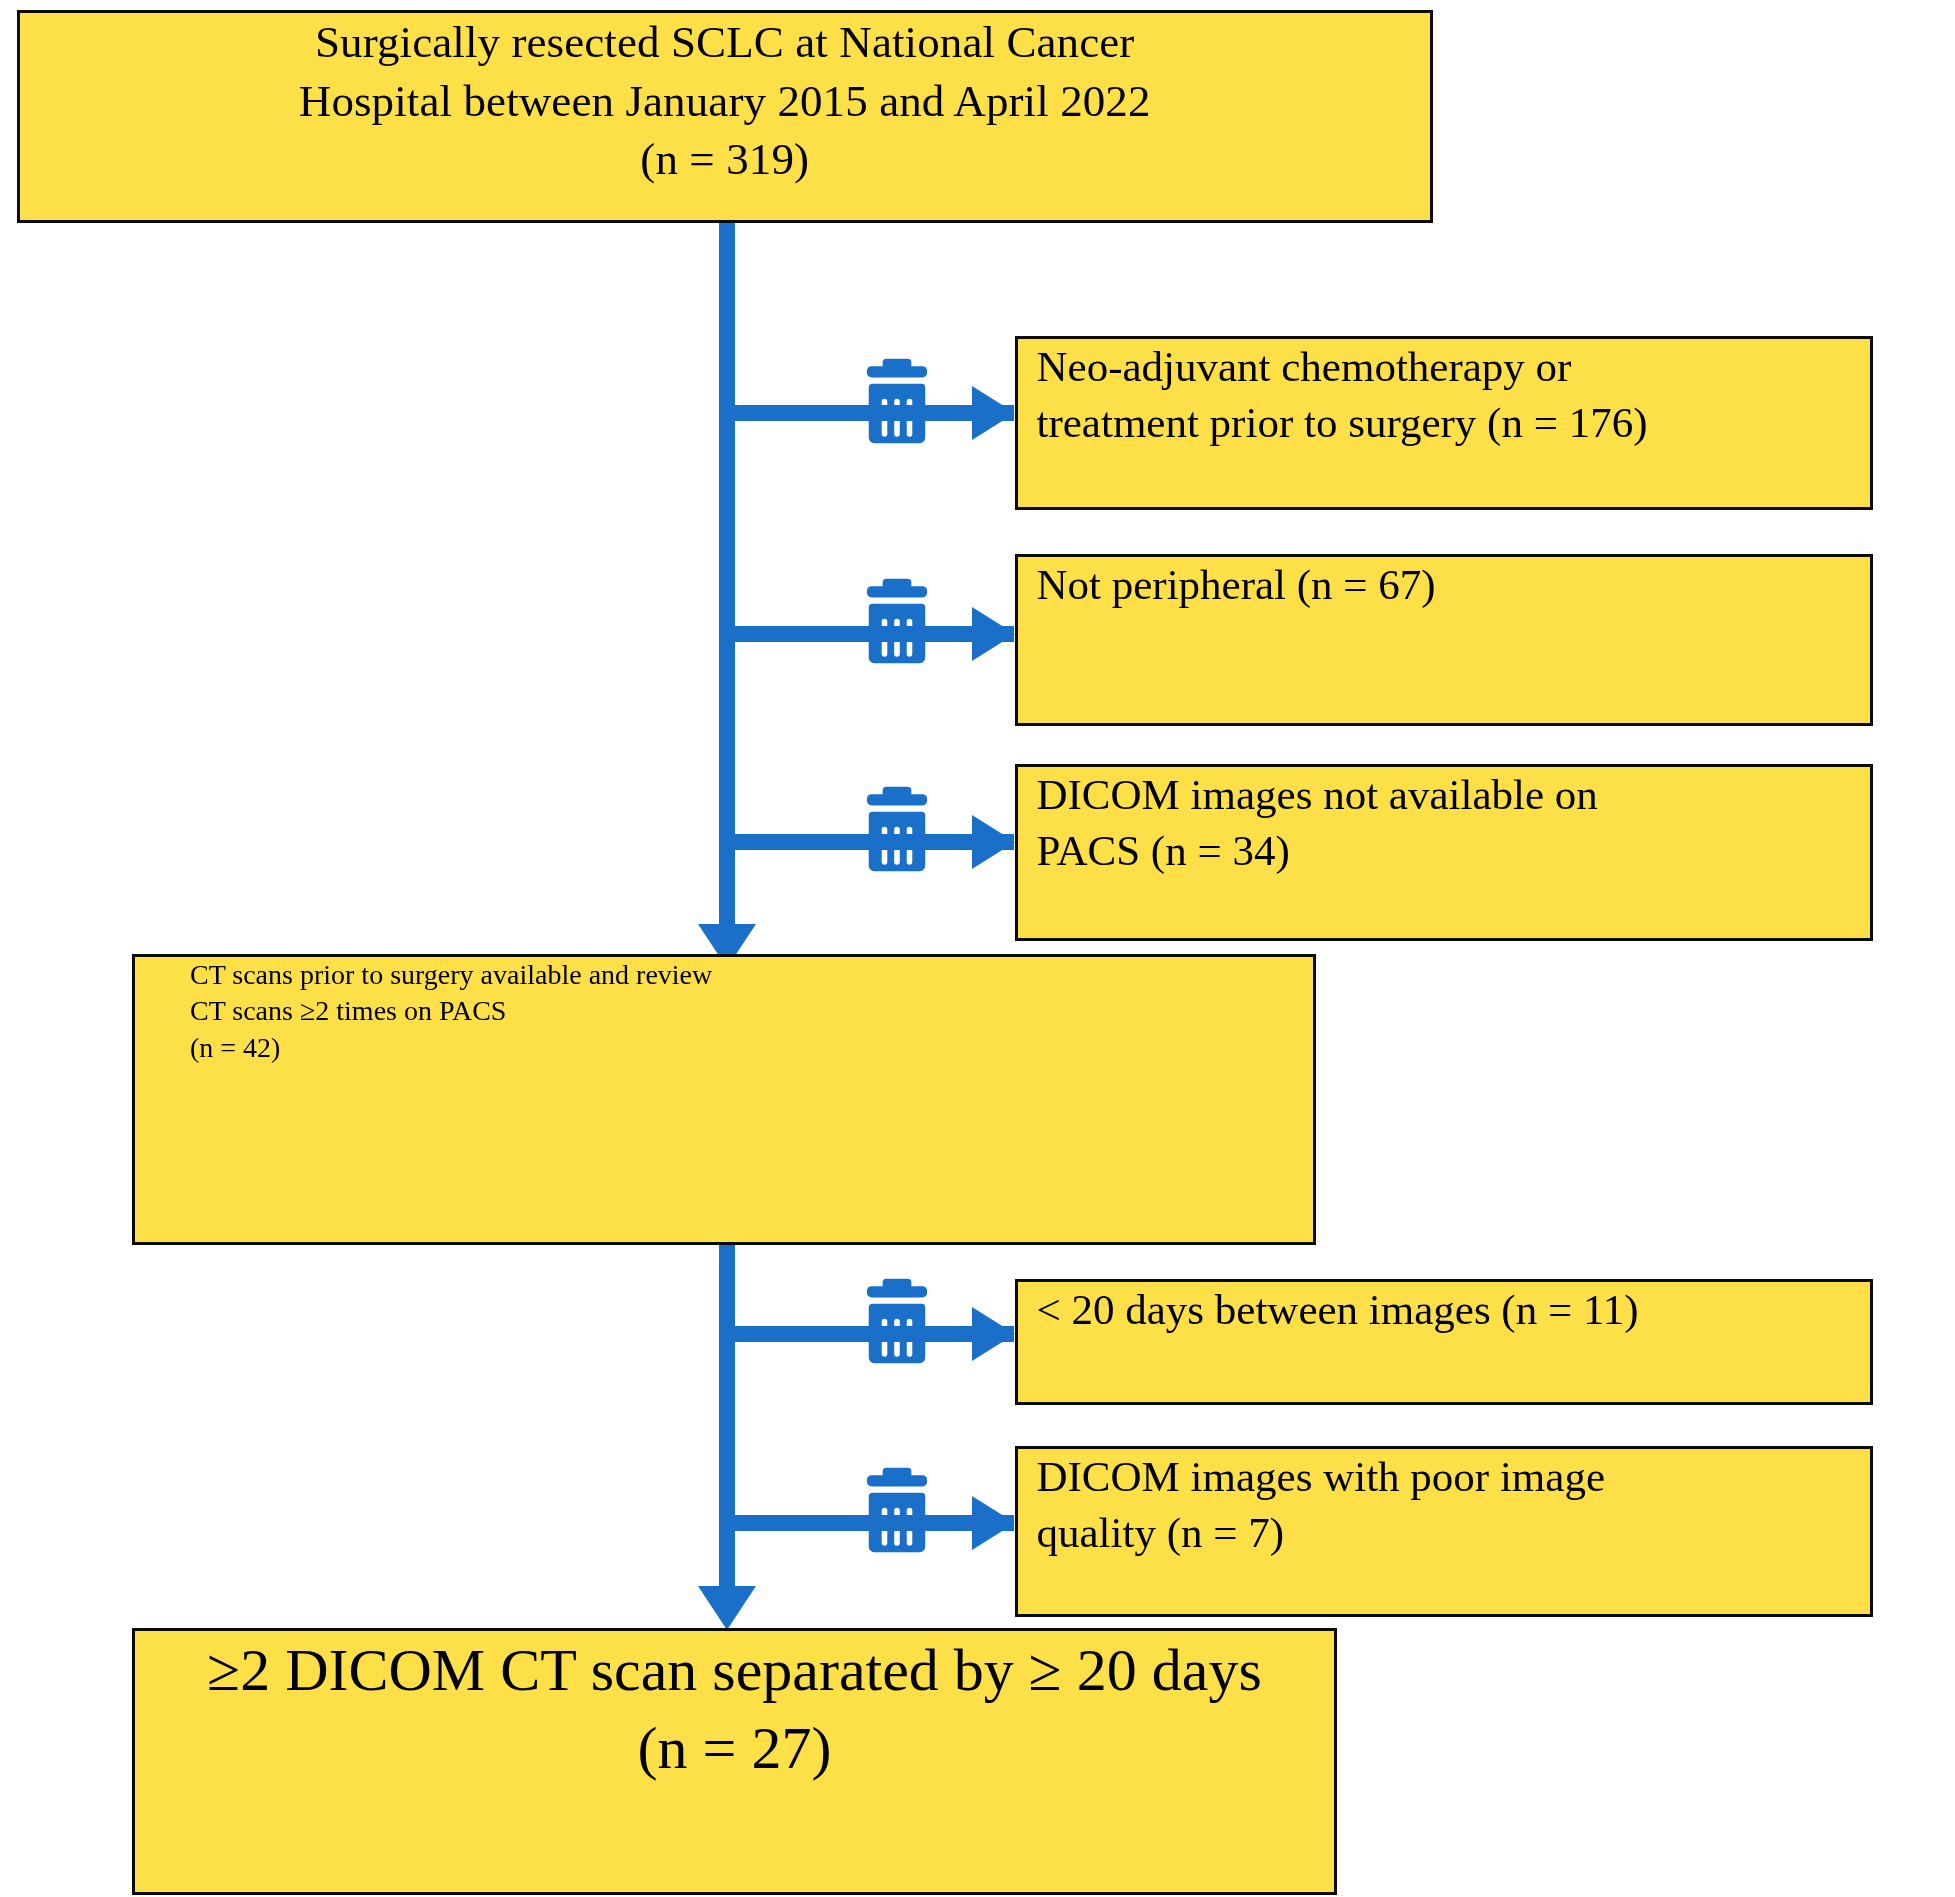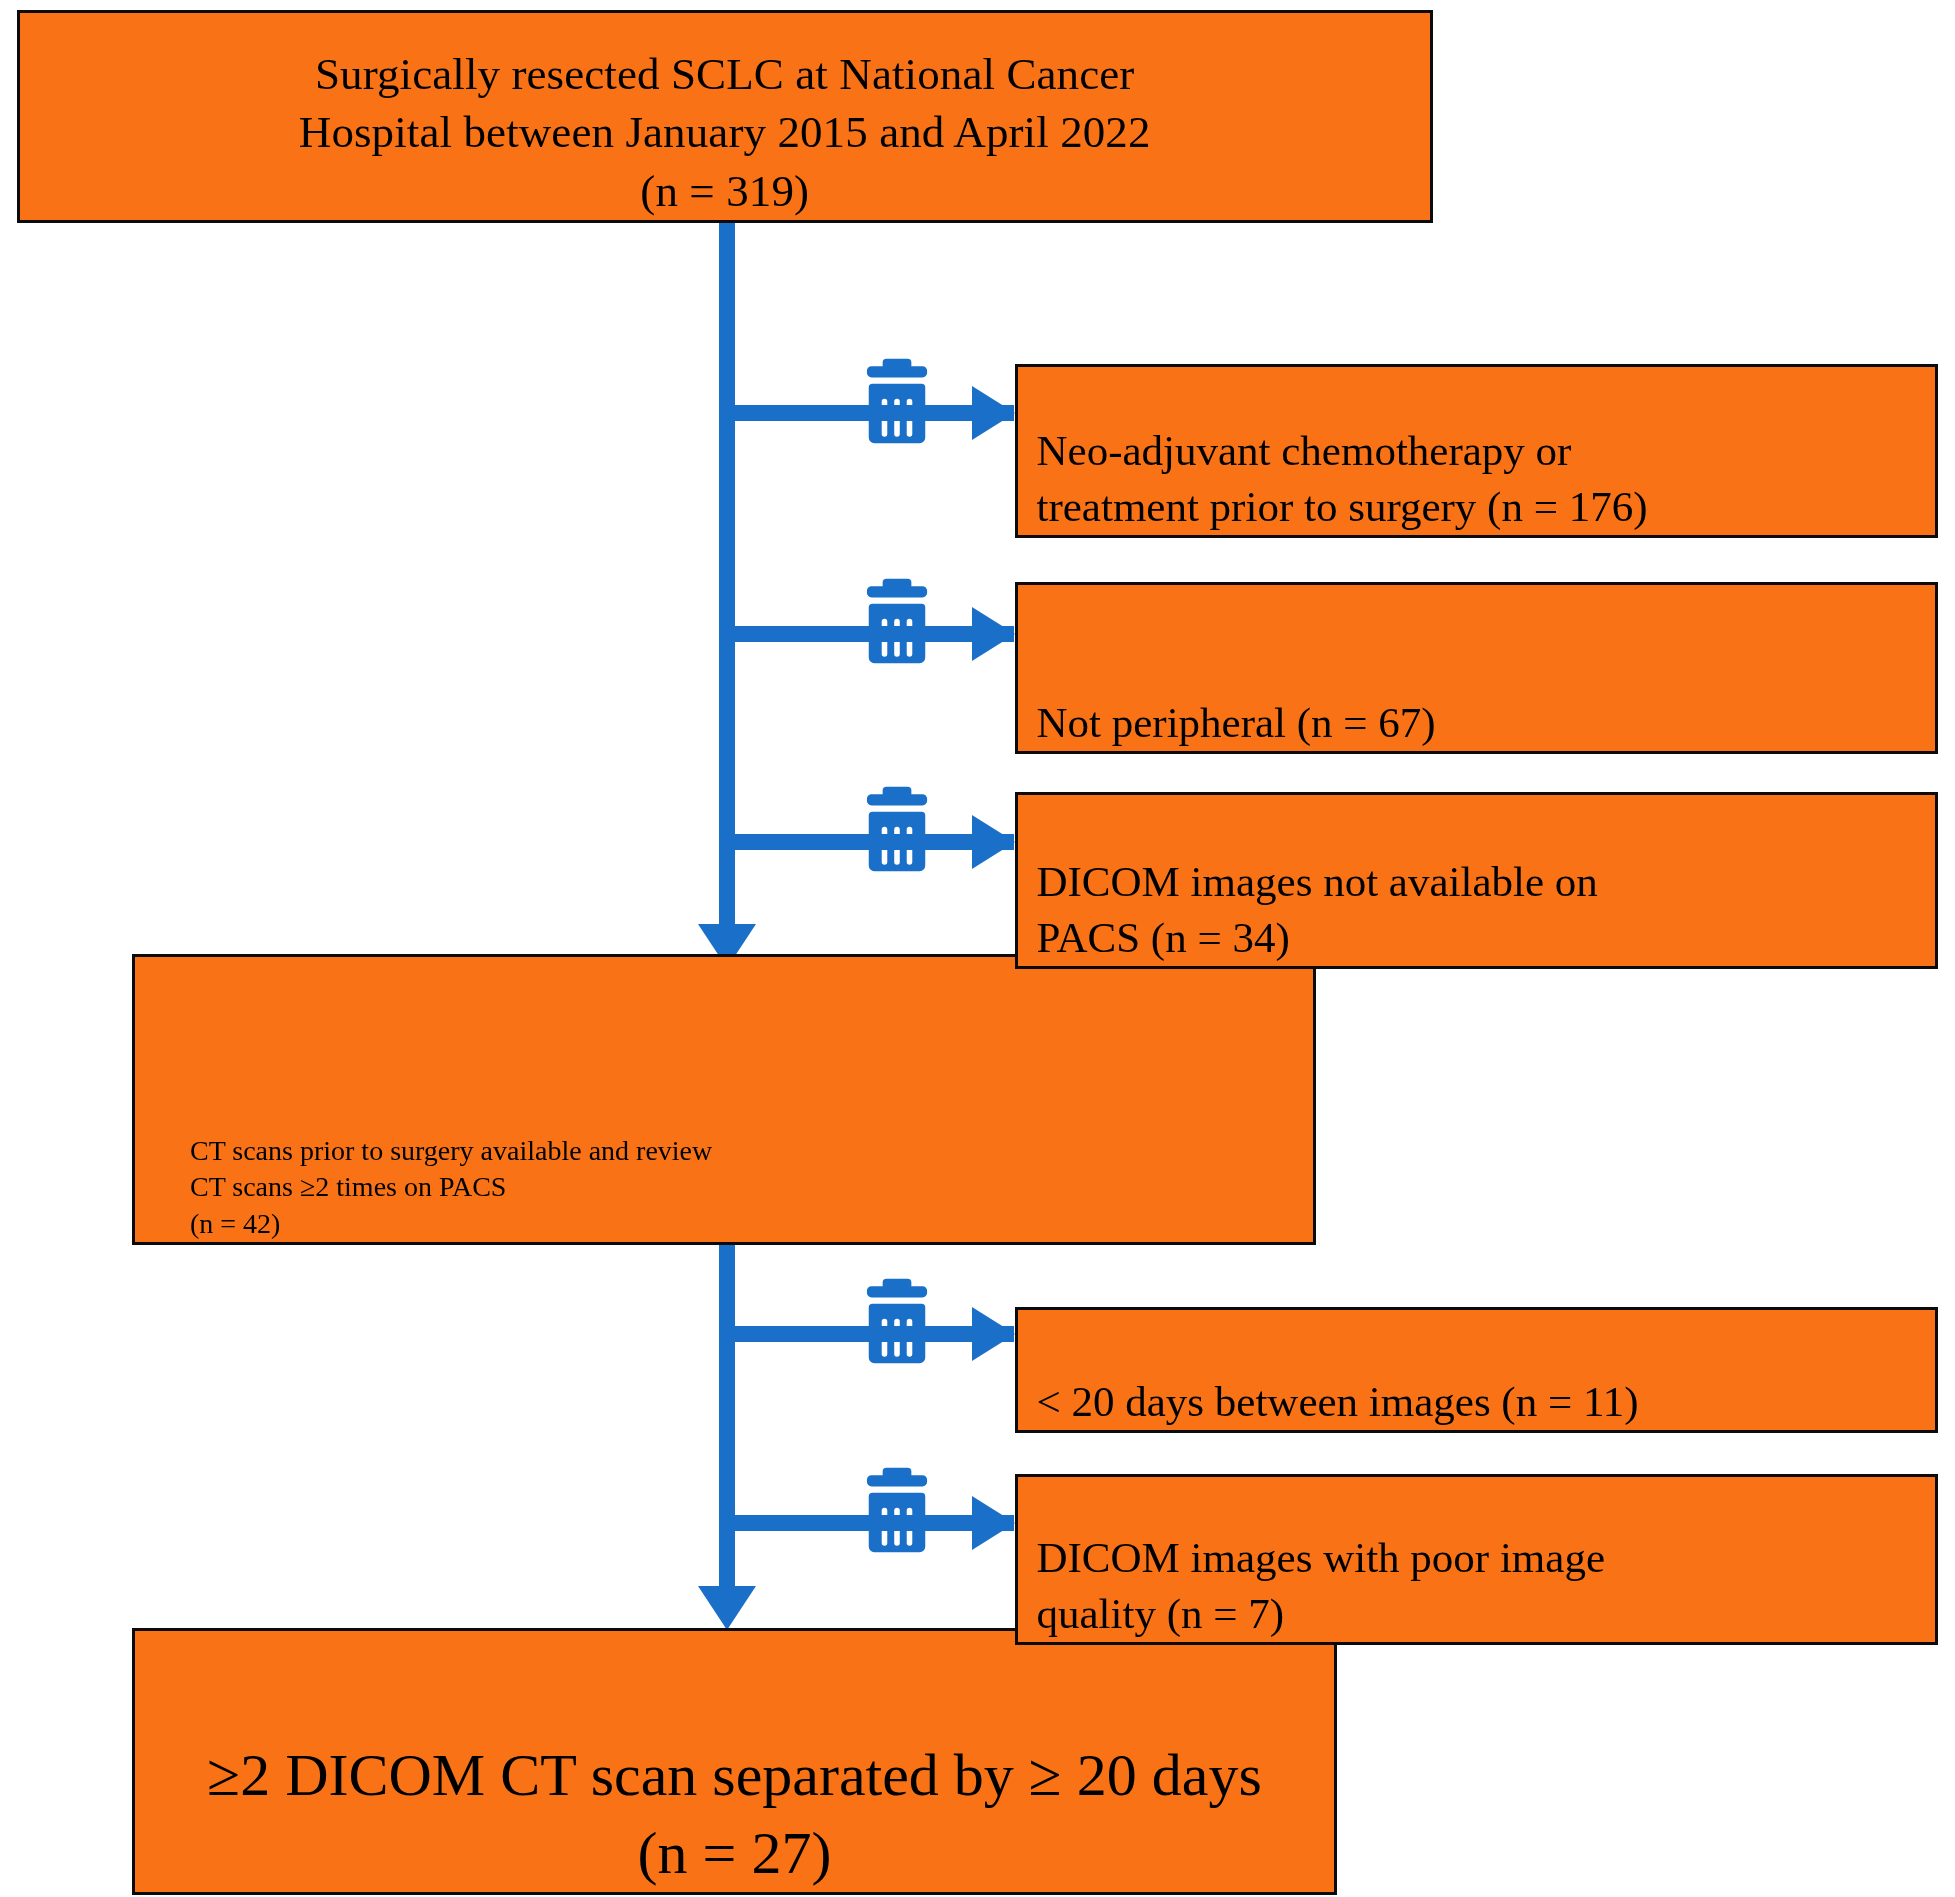--- a/index.html
+++ b/index.html
@@ -6,24 +6,24 @@
   #page{
     position:relative;
     width:1955px;height:1897px;
     background:#ffffff;
     font-family:"Liberation Serif","DejaVu Serif",serif;
     overflow:hidden;
   }
   .fbox{
     position:absolute;
     box-sizing:border-box;
-    background:#f97316;
+    background:#fde047;
     border:3.2px solid #0b0b0b;
     display:flex;
-    align-items:flex-end;
+    align-items:flex-start;
     justify-content:center;
     text-align:center;
   }
   .fbox .txt{
     display:block;
     width:100%;
     color:#000000;
     line-height:1.30;
     white-space:pre-line;
     font-weight:400;
@@ -31,21 +31,21 @@
   
   #box-top        {left:16.7px;  top:10.2px;   width:1416px; height:213px; }
   #box-top .txt   {font-size:45px; letter-spacing:0.1px;}
 
   #box-middle     {left:132px; top:954px; width:1184px; height:291px; }
   #box-middle .txt{font-size:28px; text-align:left; padding:0 0 0 55px;}
 
   #box-bottom     {left:132px; top:1628px; width:1205px; height:267px; }
   #box-bottom .txt{font-size:60px;}
 
-  .exbox          {left:1015px; width:923px;margin-top:28px;}
+  .exbox          {left:1015px; width:858px;}
   .exbox .txt     {font-size:43px; text-align:left; padding:0 11px 0 18.5px;}
 
   #ex-0 {top:336px;  height:174px;}
   #ex-1 {top:554px; height:172px;}
   #ex-2 {top:764px; height:177px;}
   #ex-3 {top:1279px; height:126px;}
   #ex-4 {top:1446px; height:171px;}
 
   
   .blue{position:absolute;background:#1a70c8;}

